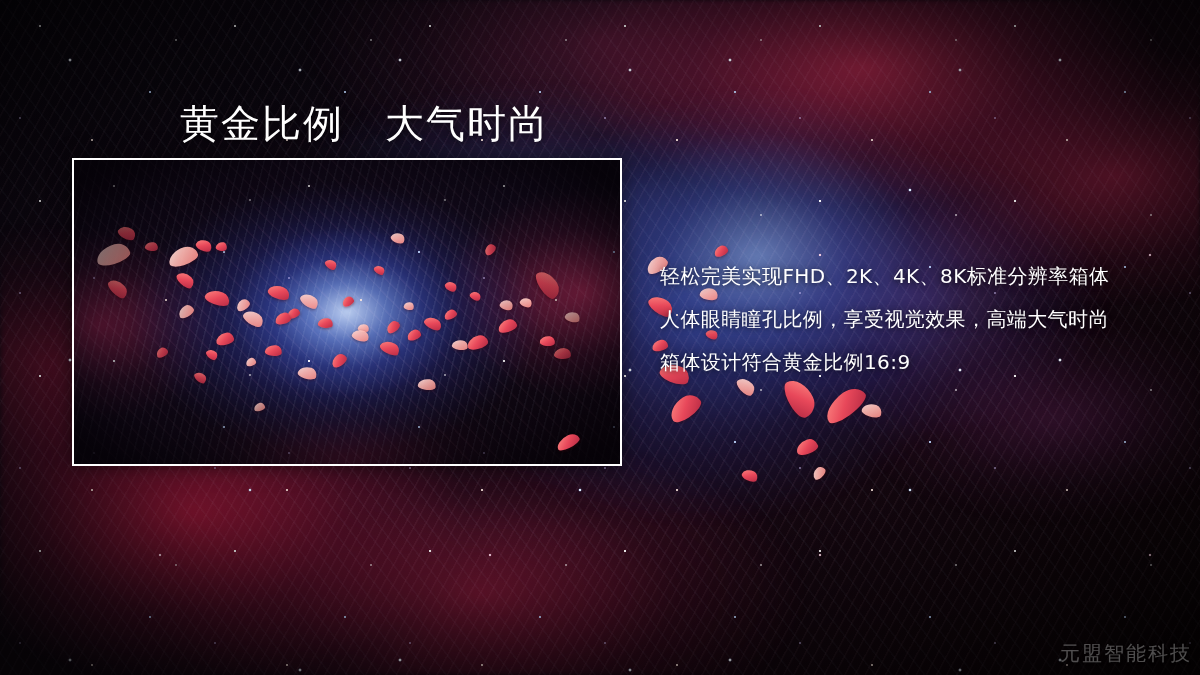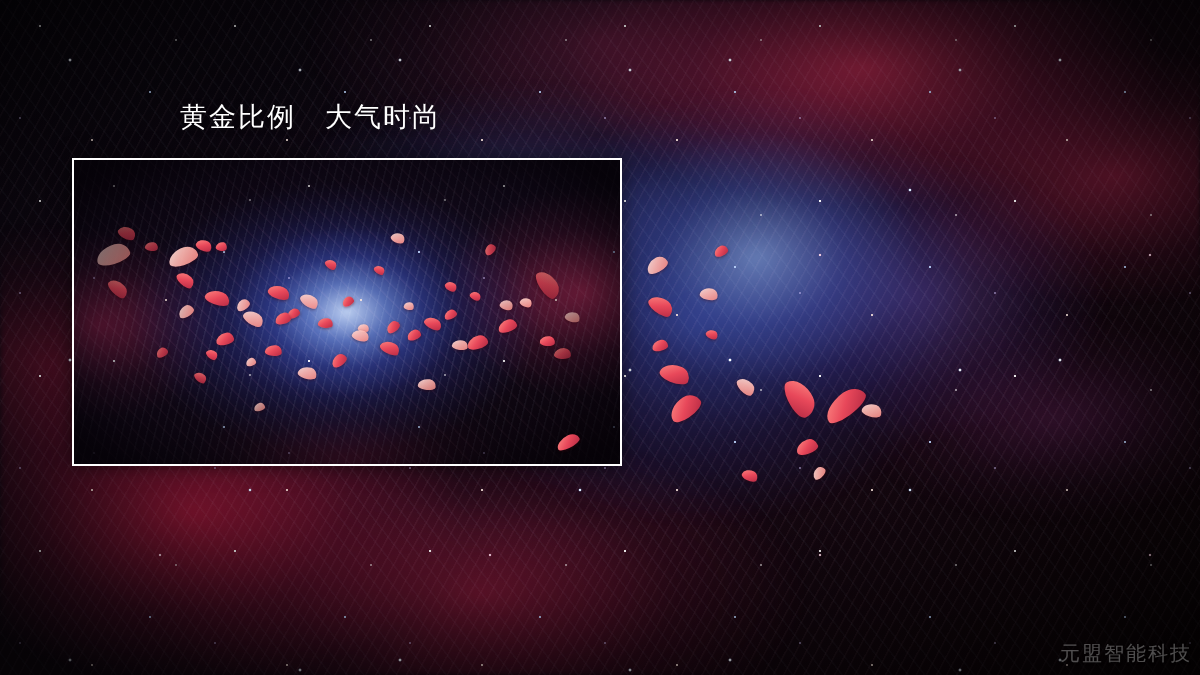--- a/index.html
+++ b/index.html
@@ -113,21 +113,21 @@
       radial-gradient(2.8px 2.8px at 300px 70px, rgba(255,255,255,0.9) 28%, rgba(180,210,255,0.28) 56%, transparent 74%);
     background-size: 330px 300px;
   }
 
   
   .title {
     position: absolute;
     left: 180px;
     top: 100px;
     color: #ffffff;
-    font-size: 27px;
+    font-size: 39px;
     letter-spacing: 2px;
     line-height: 1.25;
     white-space: pre;
     text-shadow: 0 1px 6px rgba(0,0,0,0.65);
   }
 
   
   .panel {
     position: absolute;
     left: 72px;
@@ -308,16 +308,21 @@
       <div class="petal deep" style="left: 706px; top: 330px; width: 12px; height: 9px; transform: rotate(30deg);"></div>
       <div class="petal pale" style="left: 736px; top: 380px; width: 20px; height: 13px; transform: rotate(48deg);"></div>
       <div class="petal deep" style="left: 780px; top: 386px; width: 40px; height: 24px; transform: rotate(64deg);"></div>
       <div class="petal deep" style="left: 796px; top: 440px; width: 22px; height: 14px; transform: rotate(-18deg);"></div>
       <div class="petal deep" style="left: 822px; top: 394px; width: 46px; height: 22px; transform: rotate(-36deg);"></div>
       <div class="petal pale" style="left: 862px; top: 404px; width: 20px; height: 13px; transform: rotate(18deg);"></div>
       <div class="petal deep" style="left: 742px; top: 470px; width: 16px; height: 11px; transform: rotate(26deg);"></div>
       <div class="petal pale" style="left: 812px; top: 468px; width: 14px; height: 10px; transform: rotate(-42deg);"></div>
     </div>
 
+  <div class="body-copy">
+    <div class="body-line">轻松完美实现FHD、2K、4K、8K标准分辨率箱体</div>
+    <div class="body-line">人体眼睛瞳孔比例，享受视觉效果，高端大气时尚</div>
+    <div class="body-line">箱体设计符合黄金比例16:9</div>
+  </div>
 
   <div class="watermark">元盟智能科技</div>
 
 </div>
 
 </body></html>

